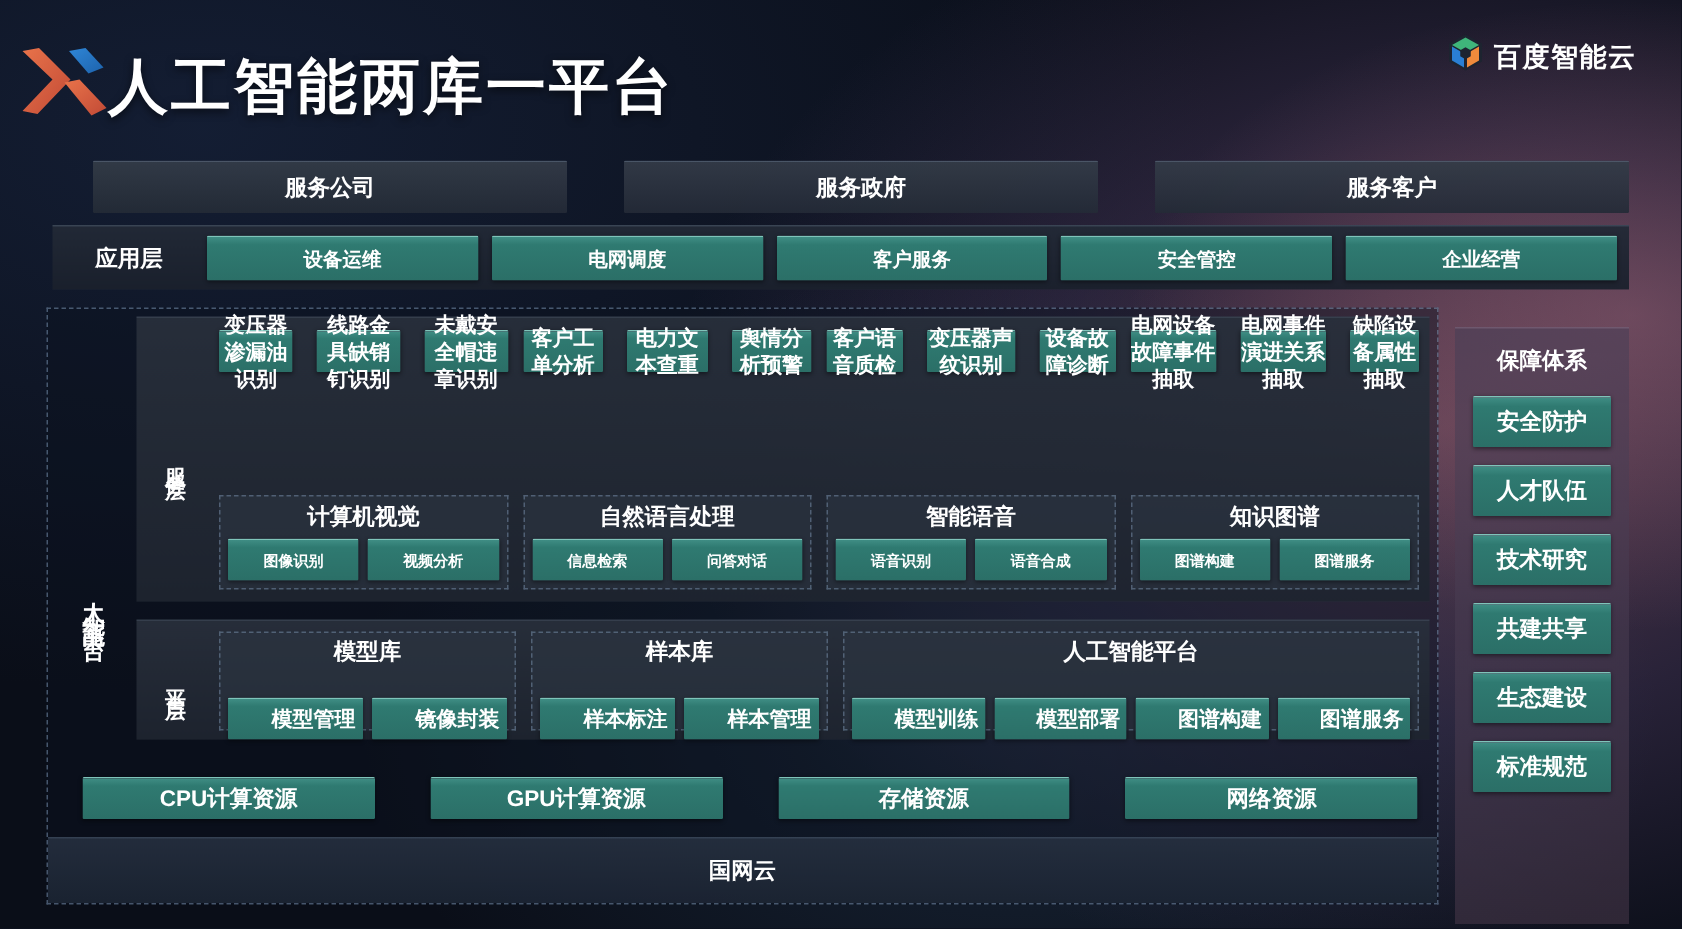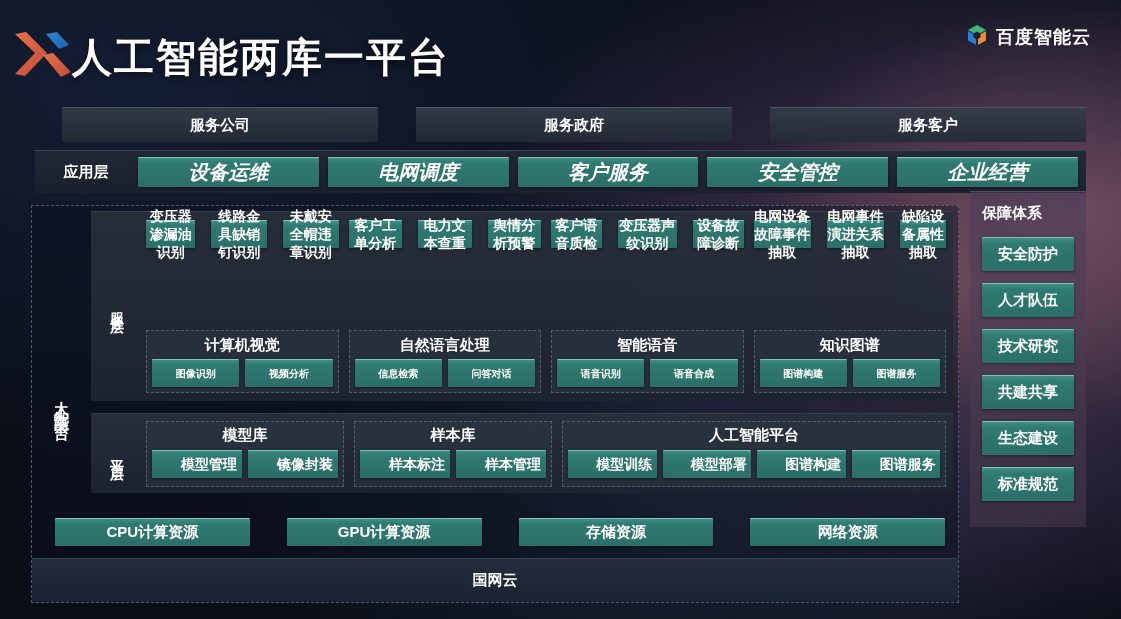--- a/index.html
+++ b/index.html
@@ -56,21 +56,21 @@
   .svc-row .cell{flex:1;font-size:15px;border-radius:1px;}
 
   
   .app-row{
     position:absolute;left:35px;top:150px;width:1051px;height:43px;
     background:linear-gradient(180deg,rgba(34,41,54,0.95) 0%,rgba(26,32,44,0.95) 100%);
     border-top:1px solid rgba(140,160,185,0.28);
     display:flex;align-items:center;padding:0 8px;box-sizing:border-box;gap:9px;
   }
   .app-label{width:86px;flex:none;color:#fff;font-size:15px;font-weight:bold;text-align:center;}
-  .app-row .cell{flex:1;height:29px;font-size:20px;border-radius:1px;font-style:italic;}
+  .app-row .cell{flex:1;height:29px;font-size:13px;border-radius:1px;}
 
   
   .mid{
     position:absolute;left:31px;top:205px;width:928px;height:398px;
     border:1px dashed rgba(120,145,175,0.55);
     box-sizing:border-box;
     background:rgba(12,18,30,0.45);
   }
   .mid-label{
     position:absolute;left:31px;top:205px;width:60px;height:398px;
@@ -106,21 +106,21 @@
   }
   .cap-title{color:#fff;font-size:15px;font-weight:bold;line-height:20px;}
   .cap-items{display:flex;gap:6px;width:100%;}
   .cap-items .teal{flex:1;height:27px;font-size:10px;border-radius:1px;}
 
   
   #zone-platform{top:413px;width:862px;height:80px;}
   .plat-grid{position:absolute;left:55px;top:7px;width:800px;height:66px;display:flex;gap:10px;}
   .plat-box{
     border:1px dashed rgba(130,155,185,0.45);box-sizing:border-box;
-    padding:3px 5px 5px 5px;display:flex;flex-direction:column;align-items:center;gap:5px;
+    padding:3px 5px 5px 5px;display:flex;flex-direction:column;align-items:center;gap:20px;
     background:rgba(46,54,67,0.55);
   }
   .plat-box.w2{flex:2;}
   .plat-box.w4{flex:4;}
   .plat-title{color:#fff;font-size:15px;font-weight:bold;line-height:20px;}
   .plat-items{display:flex;gap:6px;width:100%;}
   .plat-items .teal{flex:1;height:27px;font-size:14px;border-radius:1px;padding-left:24px;}
 
   
   .res-row{position:absolute;left:55px;top:518px;width:890px;height:28px;display:flex;gap:37px;}
@@ -128,25 +128,25 @@
   .cloud-row{
     position:absolute;left:32px;top:558px;width:926px;height:44px;
     background:linear-gradient(180deg,rgba(38,48,64,0.88) 0%,rgba(28,37,52,0.88) 100%);
     border-top:1px solid rgba(130,155,185,0.25);
     display:flex;align-items:center;justify-content:center;
     color:#fff;font-size:15px;font-weight:bold;box-sizing:border-box;
   }
 
   
   .guard{
-    position:absolute;left:970px;top:191px;width:116px;height:336px;
+    position:absolute;left:970px;top:218px;width:116px;height:398px;
     background:linear-gradient(180deg,rgba(70,62,86,0.55) 0%,rgba(78,60,78,0.50) 100%);
     border-top:1px solid rgba(170,160,190,0.25);
     box-sizing:border-box;padding:12px 12px;
-    display:flex;flex-direction:column;gap:12px;
+    display:flex;flex-direction:column;align-items:center;gap:12px;
   }
   .guard-title{color:#fff;font-size:15px;font-weight:bold;margin-bottom:2px;}
   .guard .teal{width:92px;height:33px;font-size:15px;border-radius:1px;}
 </style>
 </head>
 <body>
 
 <div class="stage">
 
   <div class="header">

